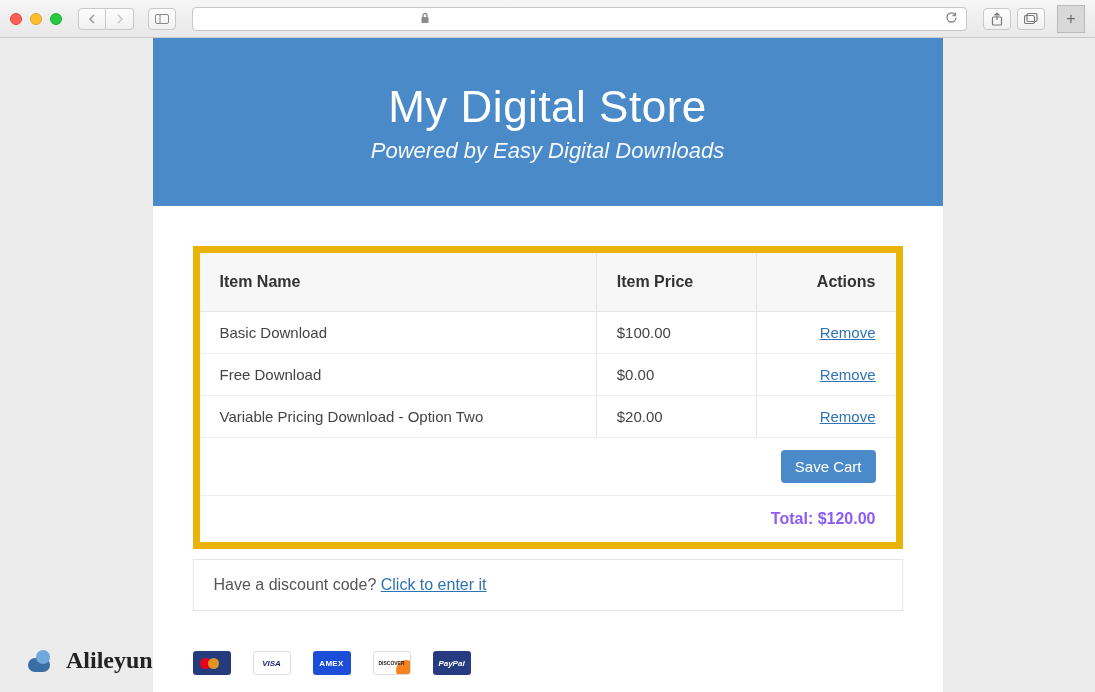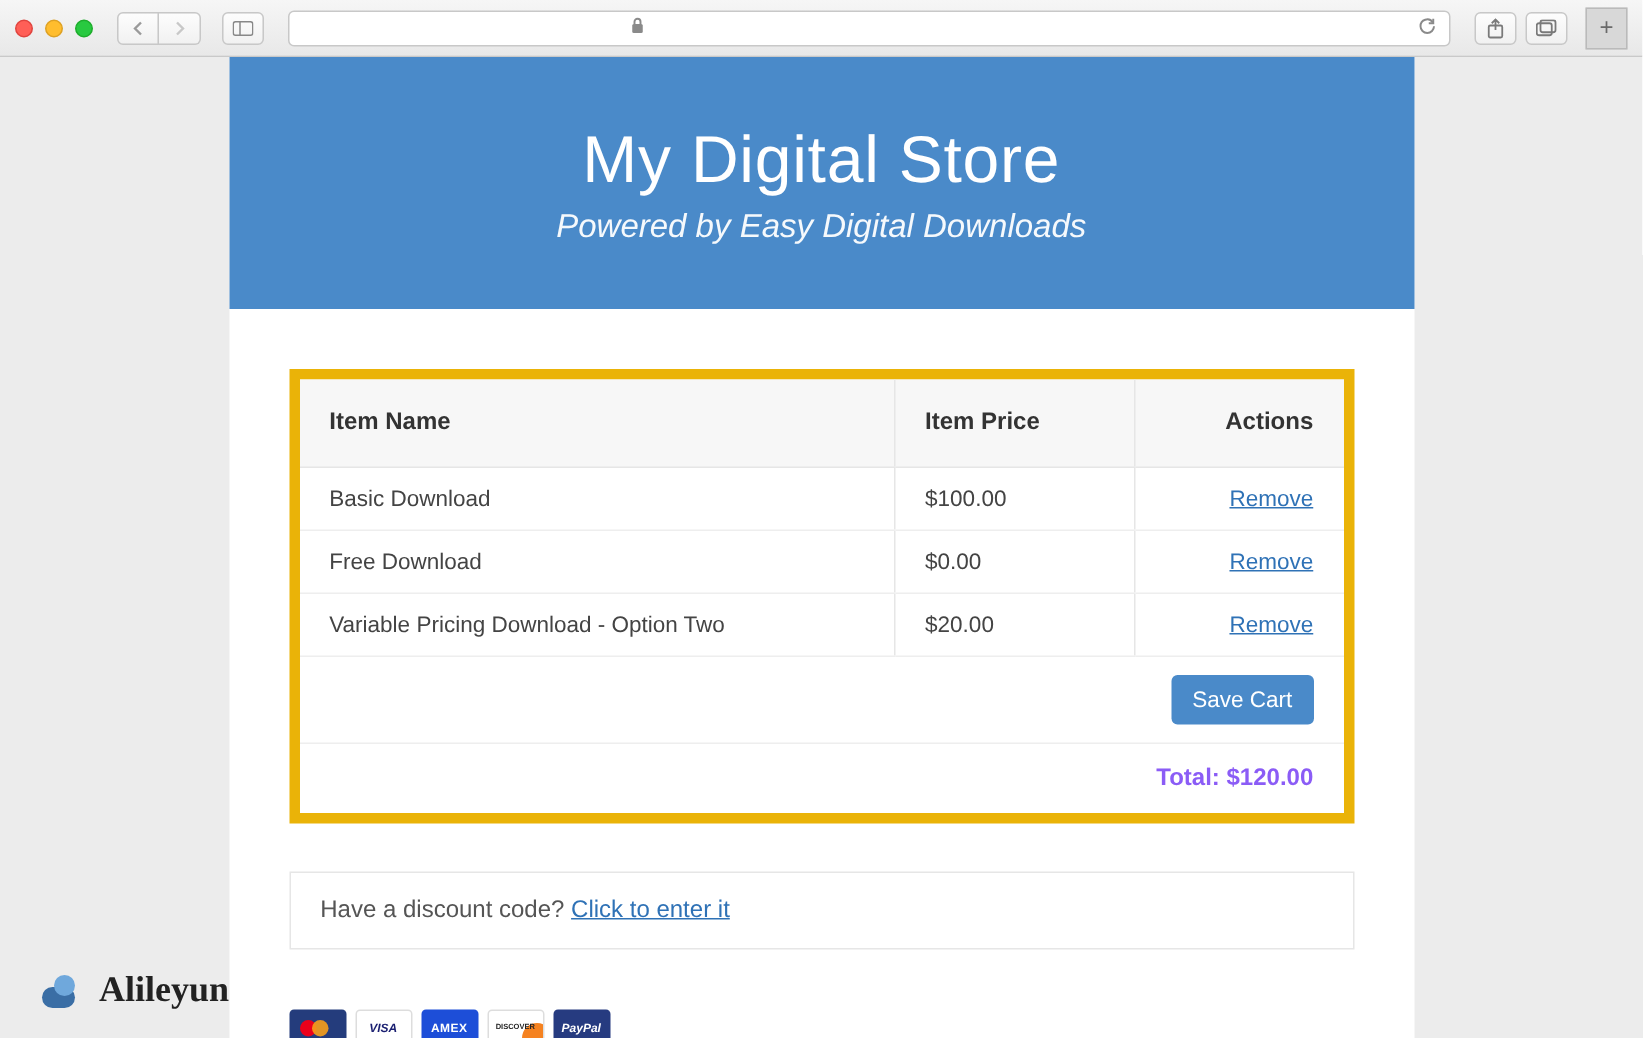--- a/index.html
+++ b/index.html
@@ -38,24 +38,24 @@
 table.cart thead th { background: #f7f7f7; text-align: left; padding: 20px 20px; font-size: 16px; font-weight: 600; color: #333; border-bottom: 1px solid #e6e6e6; }
 table.cart thead th:nth-child(2) { text-align: left; }
 table.cart thead th:nth-child(3) { text-align: right; }
 table.cart td { padding: 12px 20px; font-size: 15px; color: #444; border-bottom: 1px solid #eee; }
 table.cart td:nth-child(3) { text-align: right; }
 .remove-link { color: #2f72b6; text-decoration: underline; cursor: pointer; }
 .save-row td { text-align: right; padding: 10px 14px; border-bottom: 1px solid #eee; }
 .save-btn { background: #4a8ac9; color: #fff; border: none; border-radius: 4px; padding: 8px 14px; font-size: 15px; cursor: pointer; }
 .total-row { text-align: right; padding: 14px 20px; font-size: 16px; font-weight: 700; color: #8b5cf6; }
 
-.discount-box { margin-top: 32px; border: 1px solid #e6e6e6; padding: 16px 20px; font-size: 16px; color: #555; }
+.discount-box { margin-top: 10px; border: 1px solid #e6e6e6; padding: 16px 20px; font-size: 16px; color: #555; }
 .discount-box a { color: #2f72b6; text-decoration: underline; cursor: pointer; }
 
-.card-icons { margin-top: 40px; display: flex; gap: 6px; }
+.card-icons { margin-top: 40px; display: flex; gap: 22px; }
 .card-icon { width: 38px; height: 24px; border-radius: 3px; display: flex; align-items: center; justify-content: center; font-size: 8px; font-weight: bold; color: #fff; }
 .card-mc { background: #243c7c; position: relative; }
 .card-mc::before { content:""; position:absolute; width:11px; height:11px; border-radius:50%; background:#eb001b; left:7px; }
 .card-mc::after { content:""; position:absolute; width:11px; height:11px; border-radius:50%; background:#f79e1b; left:15px; opacity:0.9; }
 .card-visa { background: #fff; border:1px solid #ddd; color:#1a1f71; font-style: italic; }
 .card-amex { background: #1d4ed8; letter-spacing: 0.3px; }
 .card-disc { background: #fff; border:1px solid #ddd; color:#000; position:relative; overflow:hidden; }
 .card-disc::after { content:""; position:absolute; right:-6px; bottom:-6px; width:20px; height:20px; border-radius:50%; background:#f58220; }
 .card-pp { background: #263b80; font-style: italic; }
 

